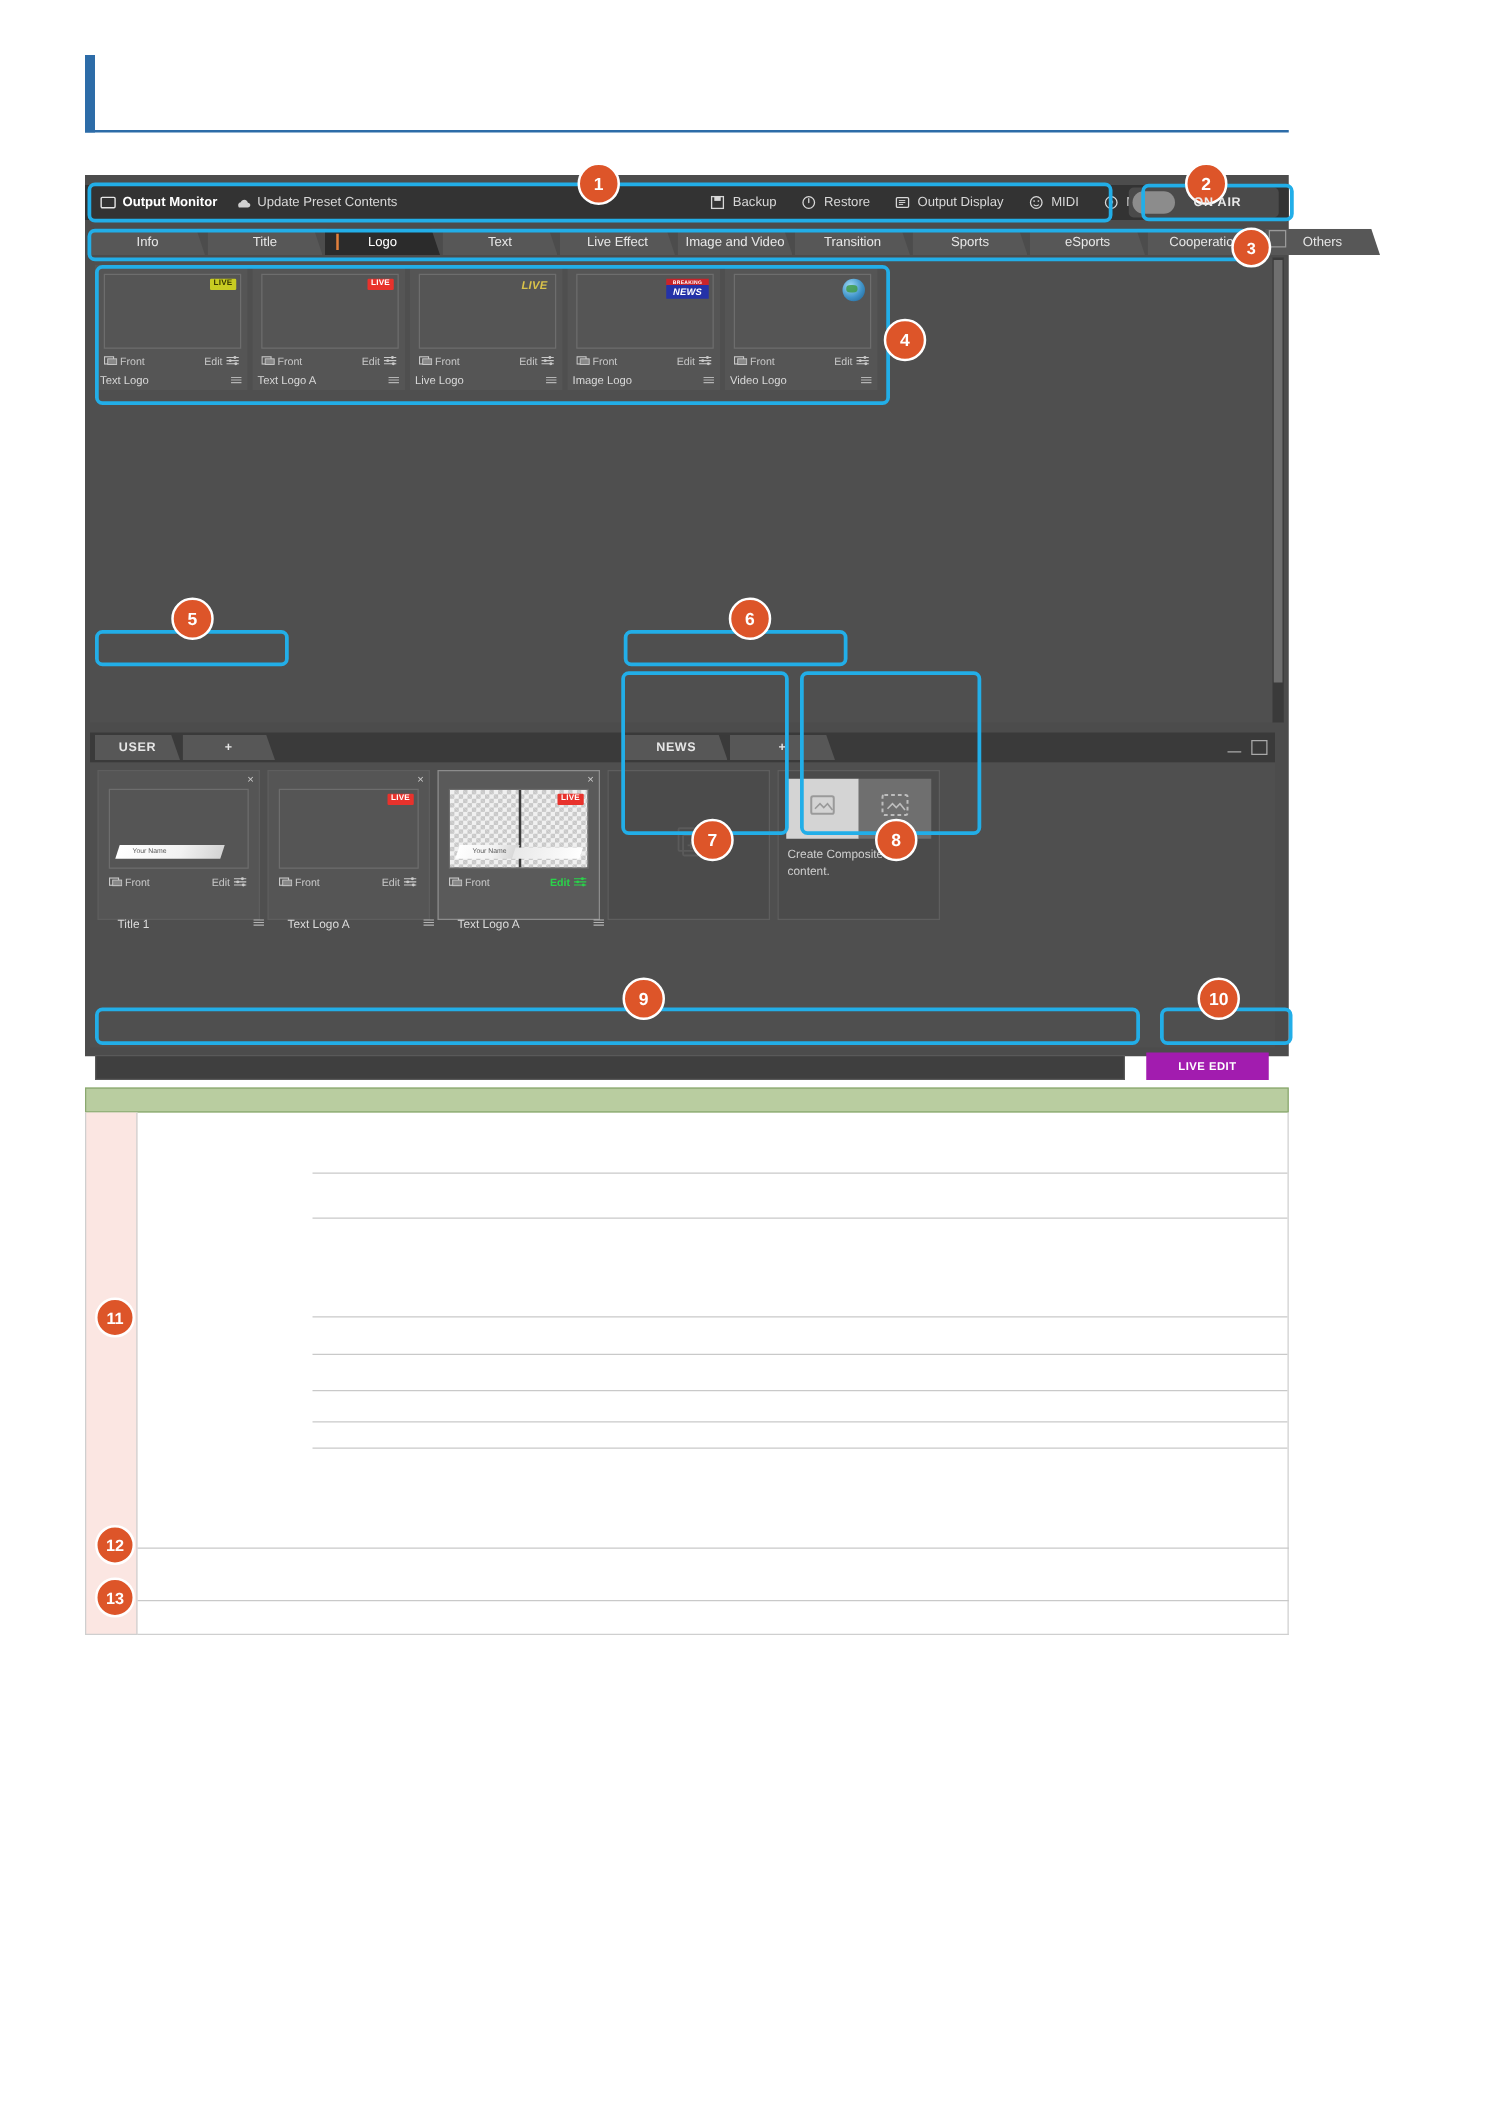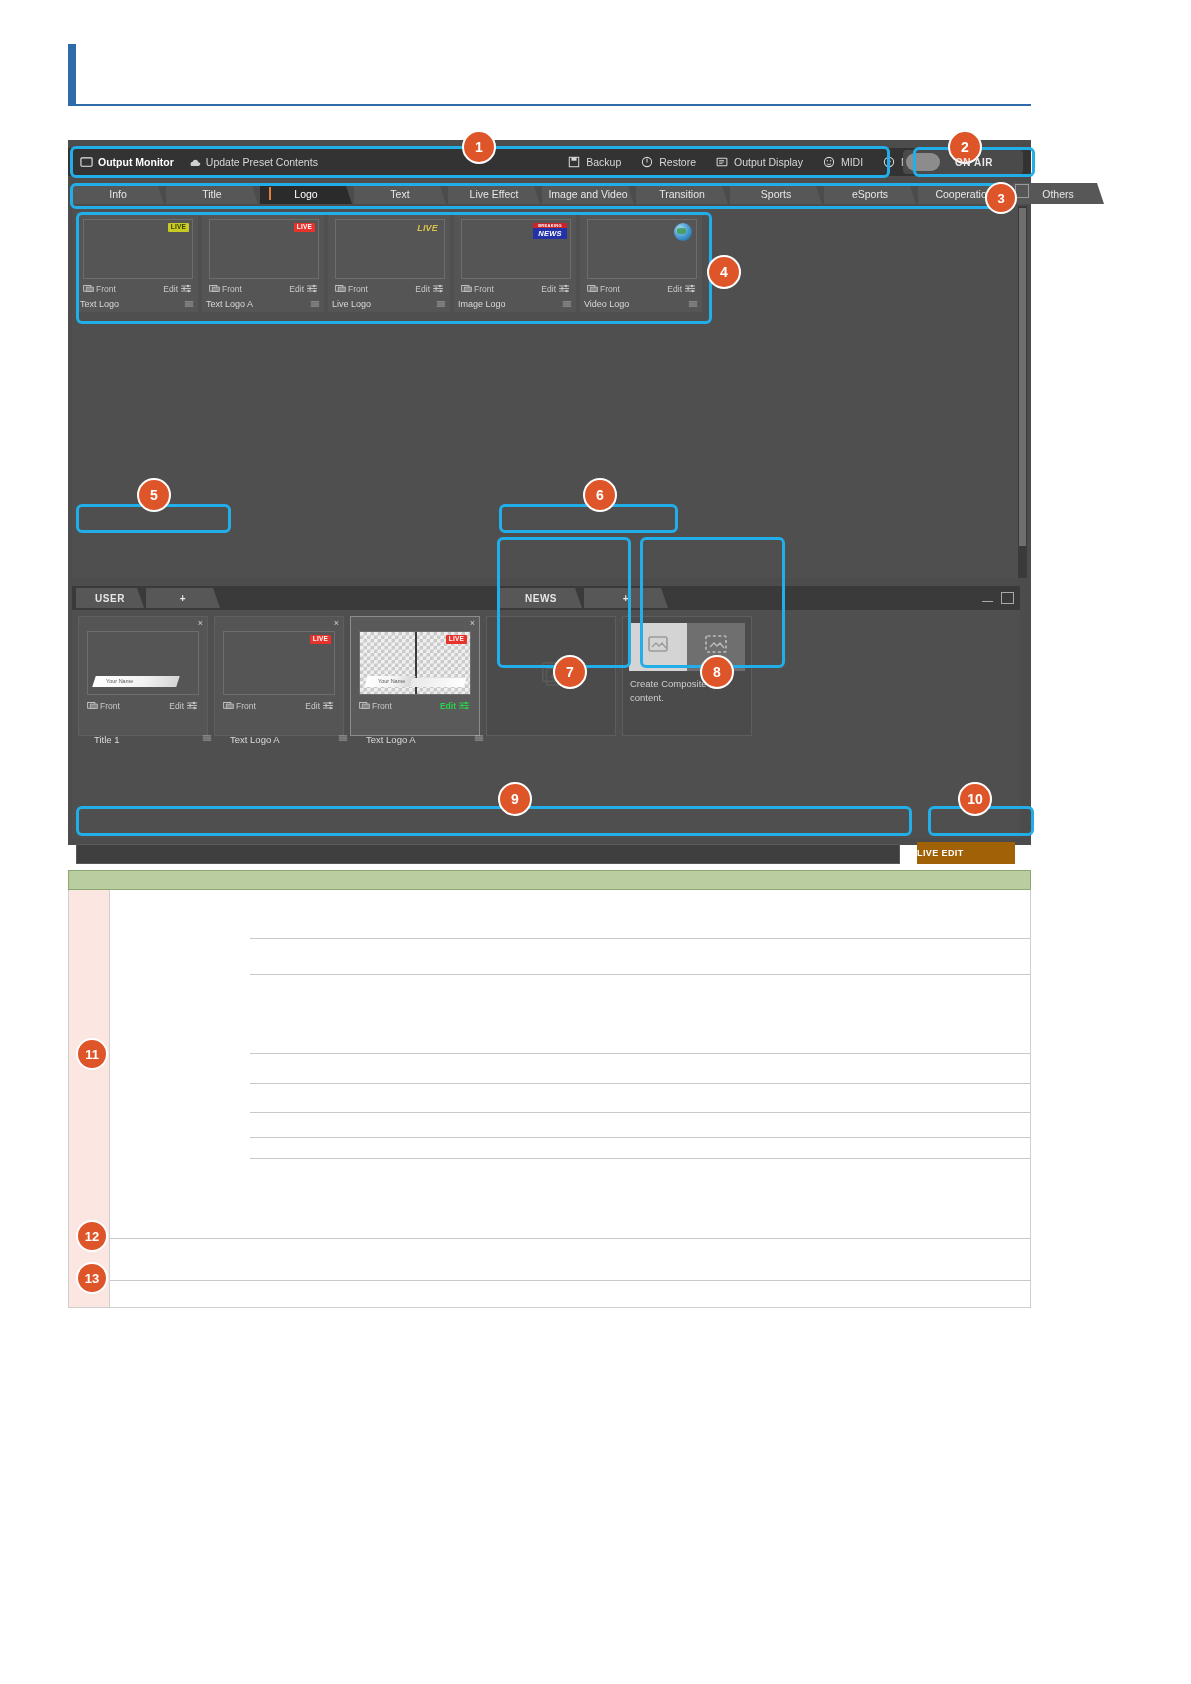--- a/index.html
+++ b/index.html
@@ -166,23 +166,23 @@
   .composite{width:128px;height:118px;background:#4b4b4b;position:relative;border:1px solid #5e5e5e;}
   .composite .imgs{position:absolute;left:6px;top:6px;width:116px;height:48px;display:flex;}
   .composite .imgs .a{width:58px;height:48px;background:#d4d4d4;position:relative;}
   .composite .imgs .b{width:58px;height:48px;background:#6f6f6f;position:relative;}
   .composite .cap{position:absolute;left:7px;top:60px;width:112px;color:#cfcfcf;font-size:9.5px;line-height:14px;}
 
   
   .bottombar{position:absolute;left:4px;top:700px;width:948px;height:26px;}
   .trackbar{position:absolute;left:4px;top:4px;width:822px;height:18px;background:#3f3f3f;border:1px solid #595959;}
   .liveedit{
-    position:absolute;right:5px;top:2px;width:98px;height:22px;background:#a16207;
+    position:absolute;right:5px;top:2px;width:98px;height:22px;background:#a21caf;
     color:#ffffff;font-size:9px;font-weight:bold;letter-spacing:.4px;
-    display:flex;align-items:center;
+    display:flex;align-items:center;justify-content:center;
   }
 
   
   .hl{position:absolute;border:3px solid #22aee8;border-radius:6px;pointer-events:none;box-sizing:border-box;}
 
   
   .cc{
     position:absolute;width:30px;height:30px;border-radius:50%;
     background:#dd5529;border:2px solid #ffffff;
     color:#ffffff;font-size:14px;font-weight:bold;

